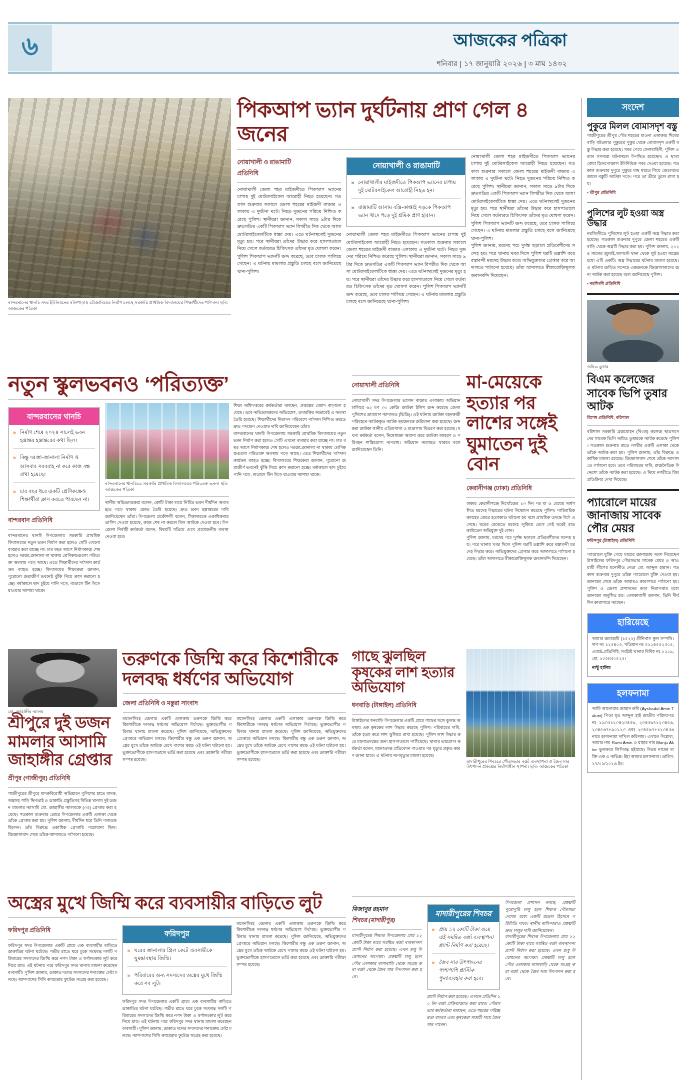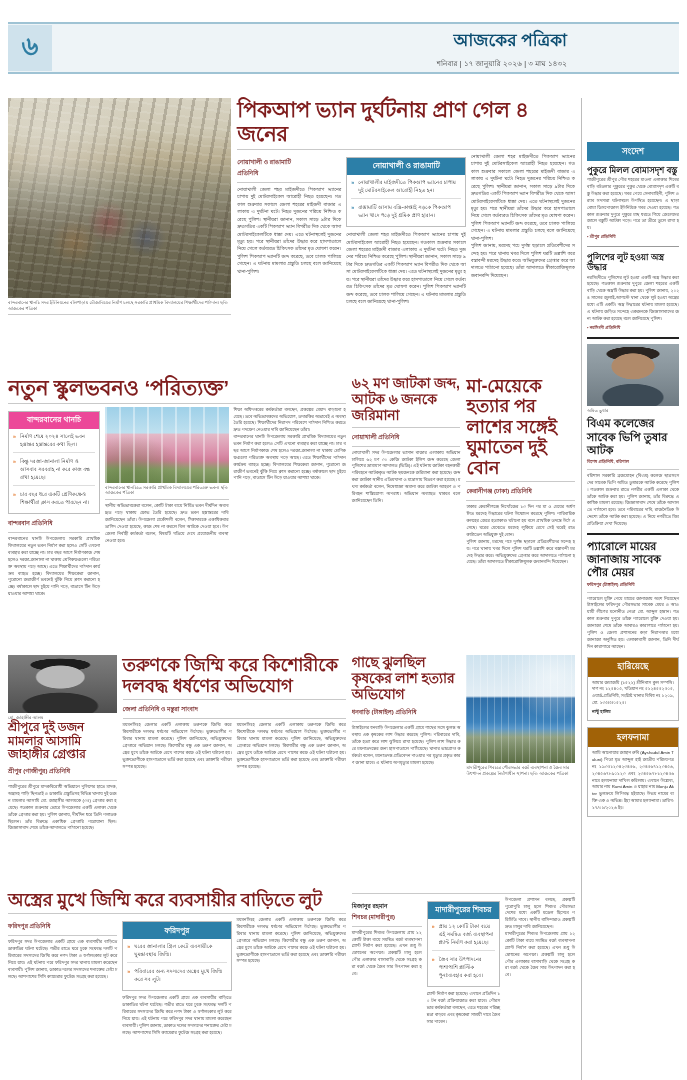--- a/index.html
+++ b/index.html
@@ -39,21 +39,21 @@
   .col { position: relative; }
   .rail {
     grid-column: 6; border-left: 1px solid #bcbcbc; padding-left: 5px;
   }
 
   
   .hl { font-weight: bold; color: #7f1d1d; line-height: 1.14; letter-spacing: -.2px; }
   .hl-xl { font-size: 21px; }
   .hl-lg { font-size: 18px; }
   .hl-md { font-size: 14px; }
-  .hl-sm { font-size: 12px; }
+  .hl-sm { font-size: 16px; }
   .byline { font-size: 6px; font-weight: bold; color: #222; margin: 4px 0 3px; }
   .byline .loc { color: #7a2d2d; }
   .rule { height: 1px; background: #c9c9c9; margin: 3px 0; }
 
   
   .txt { font-size: 4.6px; line-height: 1.62; color: #2b2b2b; text-align: justify; word-break: break-all; hyphens: auto; }
   .txt.dense { font-size: 4.3px; line-height: 1.6; }
 
   
   .bbox { border: 1px solid #bdbdbd; margin: 4px 0; }
@@ -113,23 +113,23 @@
     content:""; position:absolute; inset:0;
     background:
       radial-gradient(ellipse 36% 32% at 48% 38%, #b9b9b9 0 60%, rgba(185,185,185,0) 64%),
       radial-gradient(ellipse 48% 32% at 48% 88%, #2e2e2e 0 70%, rgba(46,46,46,0) 74%),
       radial-gradient(ellipse 38% 15% at 48% 17%, #1d1d1d 0 70%, rgba(29,29,29,0) 74%);
   }
 
   
   .rail-h {
     background: #2c7fa8; color: #fff; text-align: center;
-    font-size: 8.5px; font-weight: bold; padding: 2.5px 0; margin-bottom: 4px; margin-top: 44px;
-  }
-  .rail-h.dark { background: #a16207; }
+    font-size: 8.5px; font-weight: bold; padding: 2.5px 0; margin-bottom: 4px;
+  }
+  .rail-h.dark { background: #3b82f6; }
   .rail-hl { font-size: 8.5px; font-weight: bold; line-height: 1.2; color: #111; margin: 4px 0 2px; }
   .rail-hl.big { font-size: 11px; }
   .rail-txt { font-size: 4.3px; line-height: 1.6; color: #2b2b2b; text-align: justify; word-break: break-all; }
   .rail-box { border: 1px solid #b5b5b5; margin-top: 6px; }
   .rail-box .rail-h { margin: 0 0 3px 0; }
   .rail-box-b { padding: 0 4px 4px; }
   .rail-src { font-size: 4.3px; color: #7a2d2d; font-weight: bold; margin-top: 2px; }
 
   .sep-rule { height: 1px; background: #999; margin: 5px 0; }
   .thick-rule { height: 2px; background: #222; margin: 5px 0; }
@@ -264,21 +264,20 @@
           <div class="txt dense">স্থানীয় অভিভাবকেরা বলেন, কোটি টাকা ব্যয়ে নির্মিত ভবন দীর্ঘদিন অব্যবহৃত পড়ে থাকায় ক্ষোভ তৈরি হয়েছে। দ্রুত ভবন হস্তান্তরের দাবি জানিয়েছেন তাঁরা। উপজেলা প্রকৌশলী বলেন, ঠিকাদারকে একাধিকবার তাগিদ দেওয়া হয়েছে, কাজ শেষ না করলে বিল আটকে দেওয়া হবে। উপজেলা নির্বাহী কর্মকর্তা বলেন, বিষয়টি খতিয়ে দেখে প্রয়োজনীয় ব্যবস্থা নেওয়া হবে।</div>
         </div>
         <div>
           <div class="txt dense">শিক্ষা অধিদপ্তরের কর্মকর্তারা বলছেন, প্রকল্পের মেয়াদ বাড়ানো হয়েছে। তবে অভিভাবকদের অভিযোগ, তদারকির অভাবেই এ অবস্থা তৈরি হয়েছে। শিক্ষার্থীদের নিরাপদ পরিবেশে পাঠদান নিশ্চিত করতে দ্রুত পদক্ষেপ নেওয়ার দাবি জানিয়েছেন তাঁরা।</div>
           <div class="txt dense">বান্দরবানের থানচি উপজেলায় সরকারি প্রাথমিক বিদ্যালয়ের নতুন ভবন নির্মাণ করা হলেও সেটি এখনো ব্যবহার করা যাচ্ছে না। চার বছর আগে নির্মাণকাজ শেষ হলেও দরজা-জানালা না থাকায় শ্রেণিকক্ষগুলো পরিত্যক্ত অবস্থায় পড়ে আছে। এতে শিক্ষার্থীদের পাঠদান কার্যক্রম ব্যাহত হচ্ছে। বিদ্যালয়ের শিক্ষকেরা জানান, পুরোনো জরাজীর্ণ ভবনেই ঝুঁকি নিয়ে ক্লাস করানো হচ্ছে। বর্ষাকালে ছাদ চুইয়ে পানি পড়ে, বাতাসে টিন উড়ে যাওয়ার আশঙ্কা থাকে।</div>
         </div>
       </div>
     </div>
 
     <div class="col" style="grid-column:4; grid-row:2;">
-      <div class="hl hl-md">৬২ মণ জাটকা জব্দ, আটক ৬ জনকে জরিমানা</div>
       <div class="rule"></div>
       <div class="byline">
         <span class="loc">নোয়াখালী প্রতিনিধি</span>
       </div>
       <div class="rule"></div>
       <div class="txt dense">নোয়াখালী সদর উপজেলার ভাসান বাজার এলাকায় অভিযান চালিয়ে ৬২ মণ ৩০ কেজি জাটকা ইলিশ জব্দ করেছে জেলা পুলিশের ভ্রাম্যমাণ আদালত (ভিডি)। এই ঘটনায় জাটকা বহনকারী পরিবহনে আটককৃত আটক ছয়জনকে জরিমানা করা হয়েছে। জব্দ করা জাটকা স্থানীয় এতিমখানা ও মাদ্রাসায় বিতরণ করা হয়েছে। মৎস্য কর্মকর্তা বলেন, নিষেধাজ্ঞা অমান্য করে জাটকা আহরণ ও পরিবহন শাস্তিযোগ্য অপরাধ। অভিযান অব্যাহত থাকবে বলে জানিয়েছেন তিনি।</div>
     </div>
 
     <div class="col" style="grid-column:5; grid-row:2;">
       <div class="hl hl-lg">মা-মেয়েকে হত্যার পর লাশের সঙ্গেই ঘুমাতেন দুই বোন</div>
@@ -354,21 +353,21 @@
           <div class="txt dense">ফরিদপুর সদর উপজেলার একটি গ্রামে এক ব্যবসায়ীর বাড়িতে ডাকাতির ঘটনা ঘটেছে। গভীর রাতে ঘরে ঢুকে সংঘবদ্ধ দলটি পরিবারের সদস্যদের জিম্মি করে নগদ টাকা ও স্বর্ণালংকার লুট করে নিয়ে যায়। এই ঘটনায় পরে ফরিদপুর সদর থানায় মামলা করেছেন ব্যবসায়ী। পুলিশ জানায়, ডাকাত দলের সদস্যদের শনাক্তের চেষ্টা চলছে। আশপাশের সিসি ক্যামেরার ফুটেজ সংগ্রহ করা হয়েছে।</div>
         </div>
         <div>
           <div class="txt dense">ময়মনসিংহ জেলার একটি এলাকায় তরুণকে জিম্মি করে কিশোরীকে দলবদ্ধ ধর্ষণের অভিযোগ উঠেছে। ভুক্তভোগীর পরিবার থানায় মামলা করেছে। পুলিশ জানিয়েছে, অভিযুক্তদের গ্রেপ্তারে অভিযান চলছে। কিশোরীর বন্ধু এক তরুণ জানান, অস্ত্রের মুখে তাঁকে আটকে রেখে পাশের কক্ষে ওই ঘটনা ঘটানো হয়। ভুক্তভোগীকে হাসপাতালে ভর্তি করা হয়েছে এবং ডাক্তারি পরীক্ষা সম্পন্ন হয়েছে।</div>
         </div>
       </div>
     </div>
 
     <div class="col" style="grid-column:4/span 2; grid-row:4;">
       <div class="rule"></div>
-      <div style="display:grid; grid-template-columns:1fr 1.05fr 1fr; gap:5px;">
+      <div style="display:grid; grid-template-columns:1fr 1.05fr 1fr; gap:5px;font-style:italic;">
         <div>
           <div class="byline">
             <span>মিজানুর রহমান</span><br>
             <span class="loc">শিবচর (মাদারীপুর)</span>
           </div>
           <div class="rule"></div>
           <div class="txt dense">মাদারীপুরের শিবচর উপজেলায় প্রায় ১২ কোটি টাকা ব্যয়ে সমন্বিত বর্জ্য ব্যবস্থাপনা প্ল্যান্ট নির্মাণ করা হয়েছে। এখন শুধু উদ্বোধনের অপেক্ষা। প্রকল্পটি চালু হলে পৌর এলাকার বাসাবাড়ি থেকে সংগ্রহ করা বর্জ্য থেকে জৈব সার উৎপাদন করা হবে।</div>
         </div>
         <div>
           <div class="bbox">

